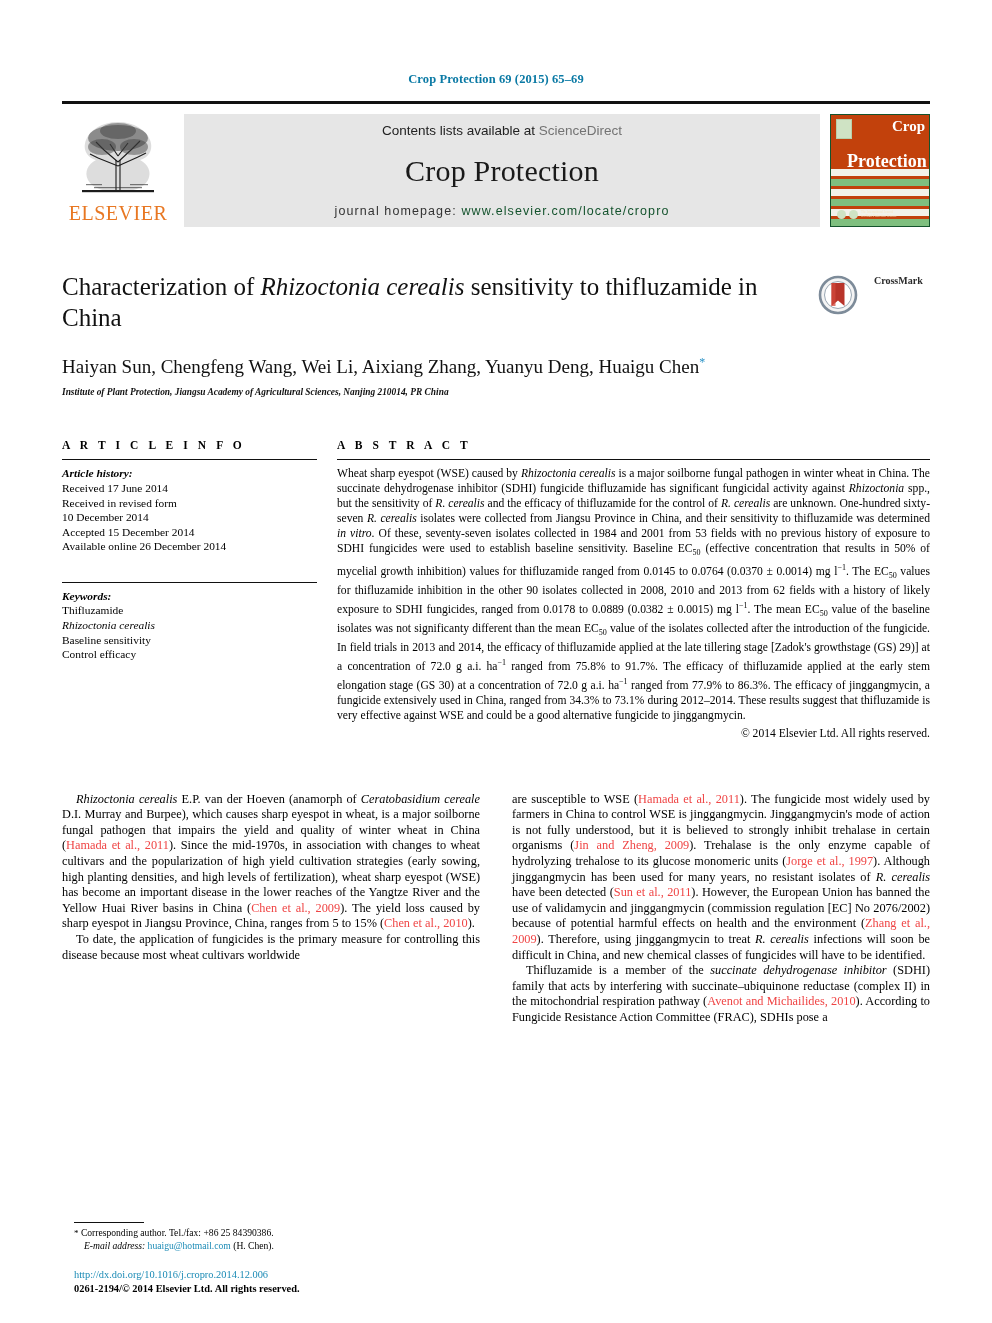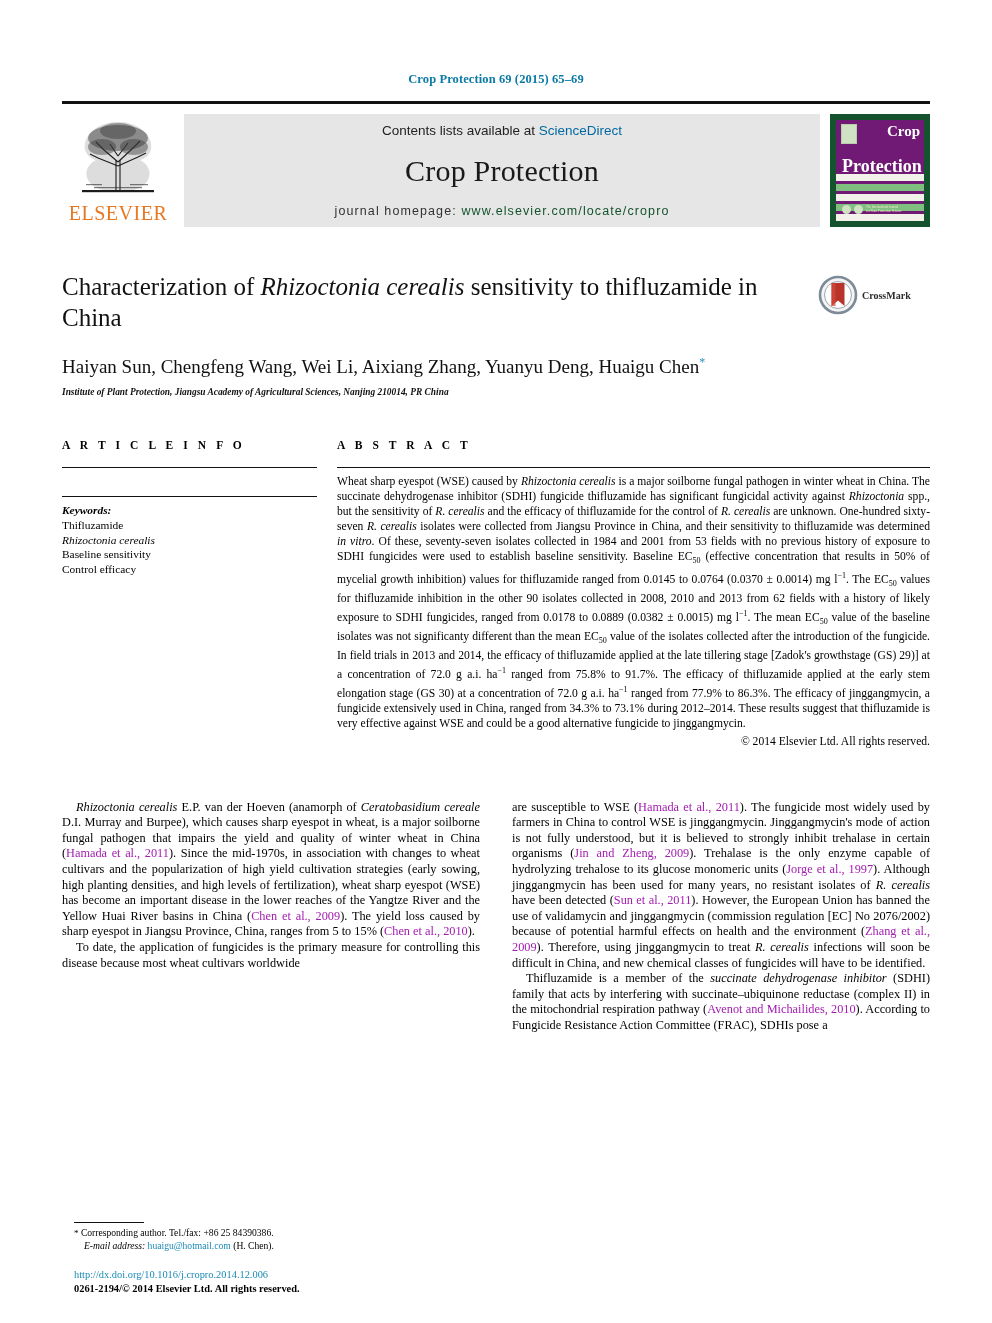--- a/index.html
+++ b/index.html
@@ -55,39 +55,39 @@
   .contents-band {
     flex: 1 1 auto;
     background: #e6e6e6;
     display: flex;
     flex-direction: column;
     justify-content: space-between;
     align-items: center;
     padding: 9px 0 9px 0;
   }
   .contents-line { font-size: 13.5px; color: #222; font-family: "Liberation Sans", sans-serif; }
-  .contents-line a { color: #0369a1; text-decoration: none; margin-top: 42px; }
+  .contents-line a { color: #737373; text-decoration: none; margin-top: 42px; }
   .journal-name {
     font-size: 30px;
     font-family: "Liberation Serif", serif;
     color: #1a1a1a;
     letter-spacing: .2px;
   }
   .homepage-line {
     font-size: 12.5px;
     font-family: "Liberation Sans", sans-serif;
     letter-spacing: 1.1px;
     color: #333;
   }
   .homepage-line .url { color: #14532d; }
   .cover-thumb {
     flex: 0 0 100px;
     width: 100px;
-    border: 6px solid #14532d;
-    background: #701a75;
+    border: 1px solid #14532d;
+    background: #c2410c;
     position: relative;
     overflow: hidden;
   }
   .cover-top { height: 52px; position: relative; }
   .cover-corner {
     position: absolute; top: 4px; left: 5px;
     width: 16px; height: 20px; background: #cfe3c4; border: 1px solid #b8d0aa;
   }
   .cover-title {
     position: absolute; right: 4px; top: 4px; width: 78px;
@@ -125,39 +125,39 @@
     color: #111;
   }
   .authors sup { color: #2b92c6; font-size: 12px; }
   .affiliation {
     font-size: 9.4px;
     font-style: italic;
     font-weight: bold;
     margin-top: 9px;
     color: #111;
   }
-  .crossmark { flex: 0 0 112px; padding-top: 4px; display:flex; align-items:center; gap:4px; }
+  .crossmark { flex: 0 0 112px; padding-top: 4px; display:flex; gap:16px; }
   .crossmark-label {
     font-family: "Liberation Serif", serif; font-size: 10px; font-weight: bold; color: #2b2b2b;
   }
 
   
   .info-abs {
     display: flex;
     margin-top: 42px;
     gap: 20px;
   }
   .col-info { flex: 0 0 255px; }
   .col-abs { flex: 1 1 auto; }
   .sec-head {
     font-family: "Liberation Serif", serif;
     font-size: 11.5px;
     font-weight: bold;
     letter-spacing: 3.6px;
-    margin-bottom: 16px;
+    margin-bottom: 8px;
   }
   .rule { border-top: 1.6px solid #111; }
   .hist {
     font-size: 11.4px;
     line-height: 14.6px;
     padding-top: 6px;
   }
   .hist .lbl { font-style: italic; font-weight: bold; }
   .kw-block { margin-top: 22px; padding-top: 6px; }
   .kw-block .lbl { font-style: italic; font-weight: bold; }
@@ -190,21 +190,21 @@
   p.body {
     font-size: 12.3px;
     line-height: 15.6px;
     text-align: justify;
     margin: 0;
     text-indent: 14px;
     hyphens: auto;
   }
   p.body + p.body { text-indent: 14px; }
   p.body i { font-style: italic; }
-  a.ref { color: #a21caf; text-decoration: none; }
+  a.ref { color: #ef4444; text-decoration: none; }
 
   
   .footnote-wrap {
     position: absolute;
     left: 74px;
     bottom: 28px;
     width: 400px;
   }
   .fn-rule { border-top: 1px solid #111; width: 70px; margin-bottom: 4px; }
   .fn {
@@ -308,20 +308,28 @@
       </svg>
       <span class="crossmark-label">CrossMark</span>
     </div>
   </div>
 
   <div class="info-abs">
 
     <div class="col-info">
       <div class="sec-head">A R T I C L E   I N F O</div>
       <div class="rule"></div>
+      <div class="hist">
+        <div class="lbl">Article history:</div>
+        <div>Received 17 June 2014</div>
+        <div>Received in revised form</div>
+        <div>10 December 2014</div>
+        <div>Accepted 15 December 2014</div>
+        <div>Available online 26 December 2014</div>
+      </div>
       <div class="kw-block">
         <div class="rule" style="margin-bottom:6px;"></div>
         <div class="kw">
           <div class="lbl">Keywords:</div>
           <div>Thifluzamide</div>
           <div><i>Rhizoctonia cerealis</i></div>
           <div>Baseline sensitivity</div>
           <div>Control efficacy</div>
         </div>
       </div>

